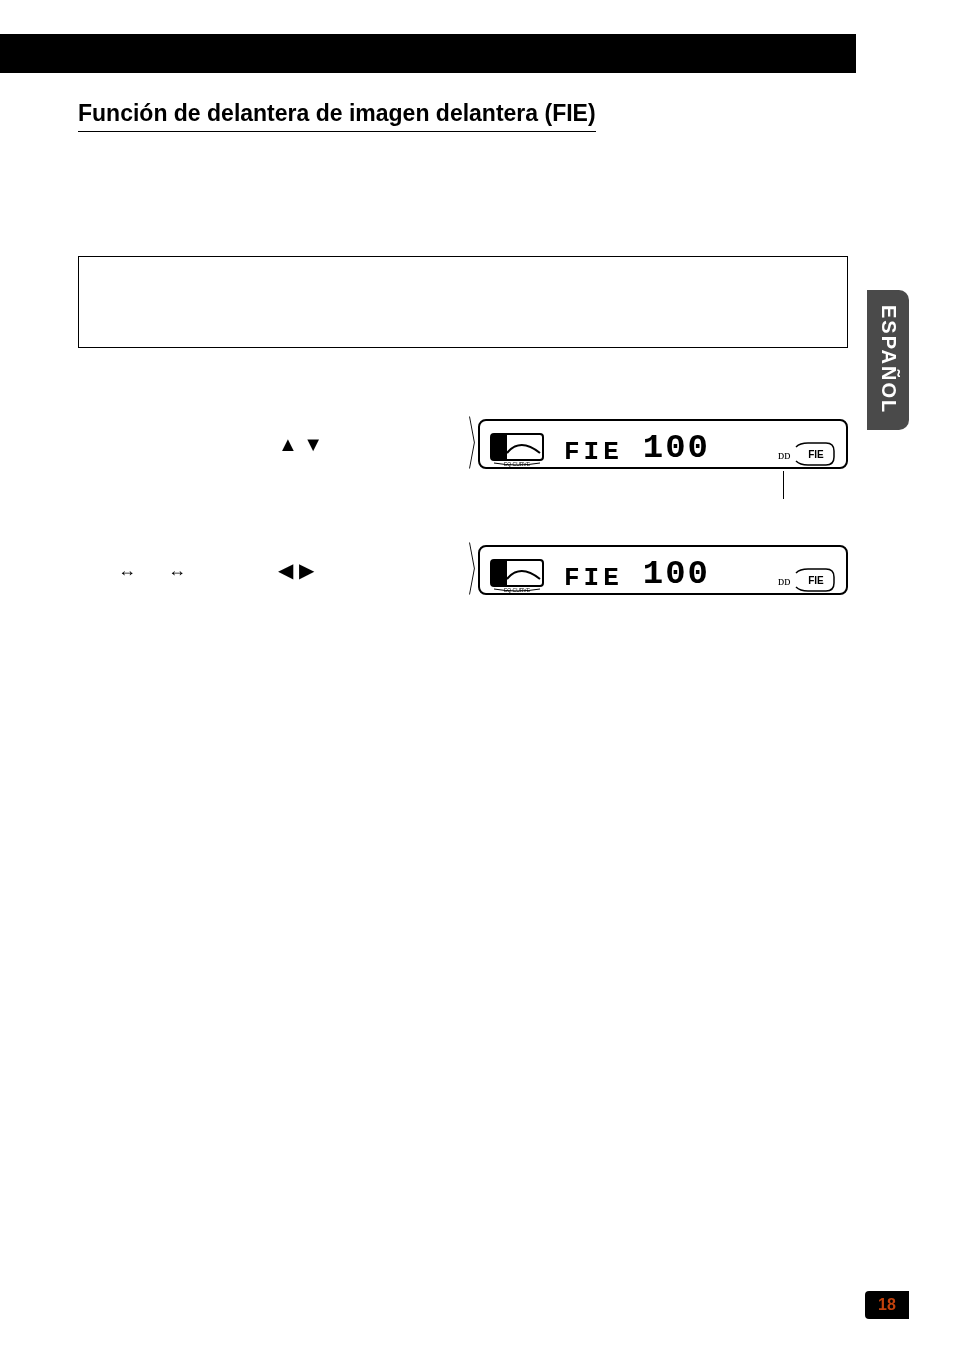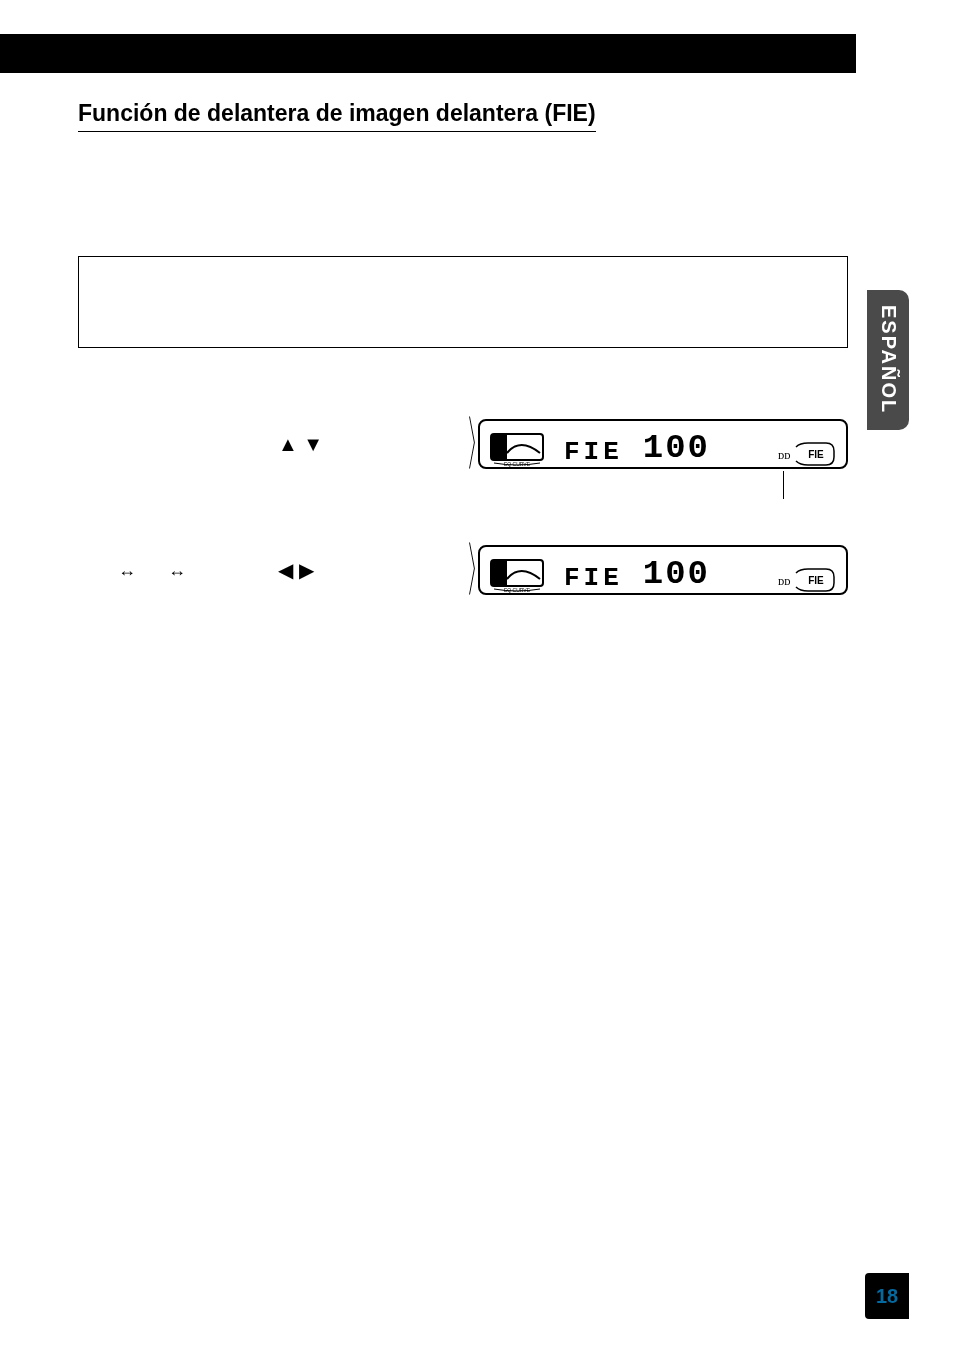--- a/index.html
+++ b/index.html
@@ -124,25 +124,25 @@
     right: 62px;
     width: 1px;
     height: 28px;
     background: #000;
   }
   .page-num {
     position: absolute;
     bottom: 36px;
     right: 45px;
     width: 44px;
-    height: 46px;
+    height: 28px;
     background: #000;
-    color: #0369a1;
-    font-weight: bold;
-    font-size: 20px;
+    color: #c2410c;
+    font-weight: bold;
+    font-size: 16px;
     display: flex;
     align-items: center;
     justify-content: center;
     border-radius: 4px 0 0 4px;
   }
 </style>
 </head>
 <body>
 
 <div class="black-bar"></div>

